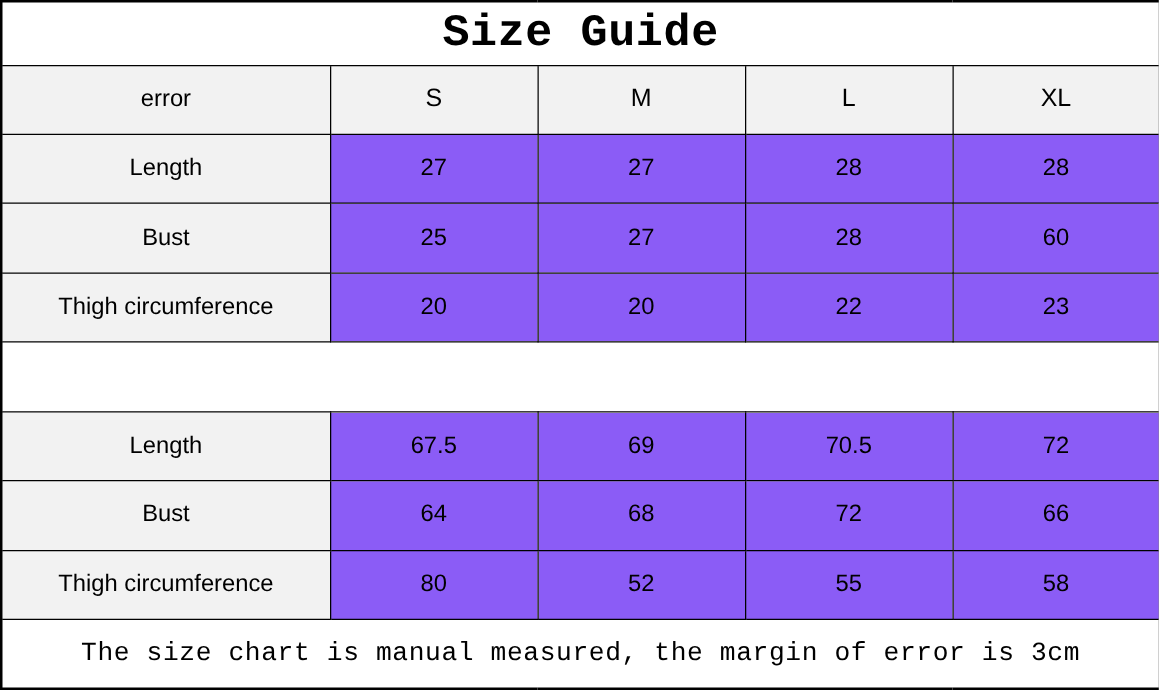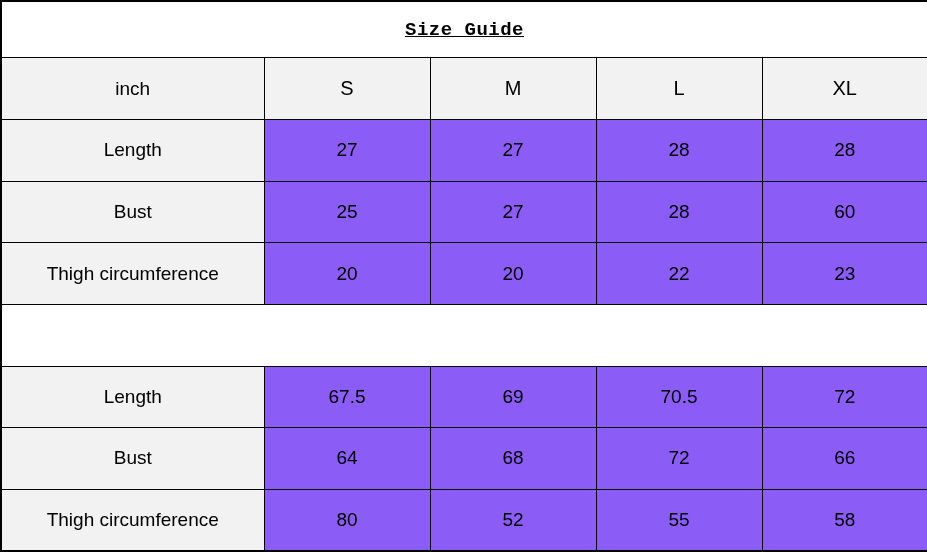--- a/index.html
+++ b/index.html
@@ -29,24 +29,23 @@
   col.c-size  { width: 166px; }
 
   tr.r-title  { height: 46px; }
   tr.r-std    { height: 50px; }
   tr.r-spacer { height: 50px; }
   tr.r-footer { height: 50px; }
 
   td.title-cell {
     font-family: "Liberation Mono", "DejaVu Sans Mono", monospace;
     font-weight: bold;
-    font-size: 19px;
+    font-size: 36px;
     letter-spacing: 0.5px;
     background: #ffffff;
-    text-decoration: underline;
   }
   td.gray { background: #f2f2f2; }
   td.size-head { font-size: 20px; }
   td.row-label { font-size: 19px; }
   td.val { font-size: 19px; background: #8b5cf6; }
   td.spacer-cell { background: #ffffff; }
   td.footer-cell {
     font-family: "Liberation Mono", "DejaVu Sans Mono", monospace;
     font-size: 21px;
     letter-spacing: 0.5px;
@@ -64,21 +63,21 @@
       <col class="c-size">
       <col class="c-size">
   </colgroup>
   <tbody>
 
     <tr class="r-title">
       <td colspan="5" class="title-cell">Size Guide</td>
     </tr>
 
     <tr class="r-std">
-      <td class="gray row-label">inch</td>
+      <td class="gray row-label">error</td>
       <td class="gray size-head">S</td>
       <td class="gray size-head">M</td>
       <td class="gray size-head">L</td>
       <td class="gray size-head">XL</td>
     </tr>
 
     <tr class="r-std">
       <td class="gray row-label">Length</td>
       <td class="val">27</td>
       <td class="val">27</td>
@@ -124,14 +123,17 @@
     </tr>
 
     <tr class="r-std">
       <td class="gray row-label">Thigh circumference</td>
       <td class="val">80</td>
       <td class="val">52</td>
       <td class="val">55</td>
       <td class="val">58</td>
     </tr>
 
+    <tr class="r-footer">
+      <td colspan="5" class="footer-cell">The size chart is manual measured, the margin of error is 3cm</td>
+    </tr>
   </tbody>
 </table>
 
 </body></html>

